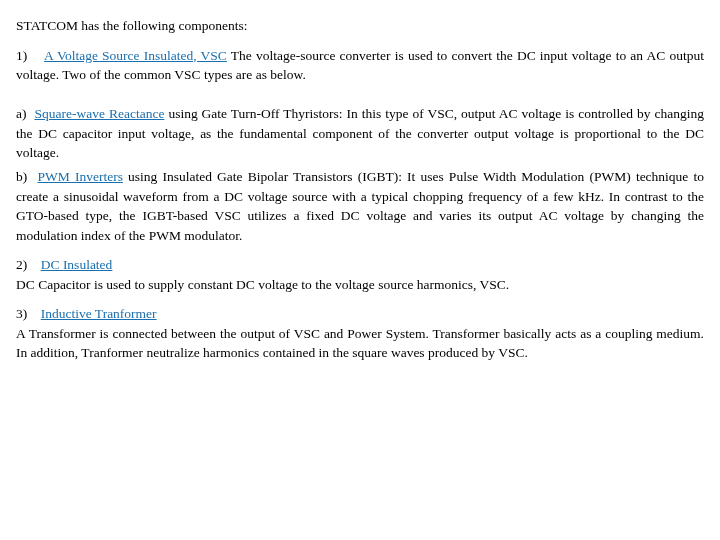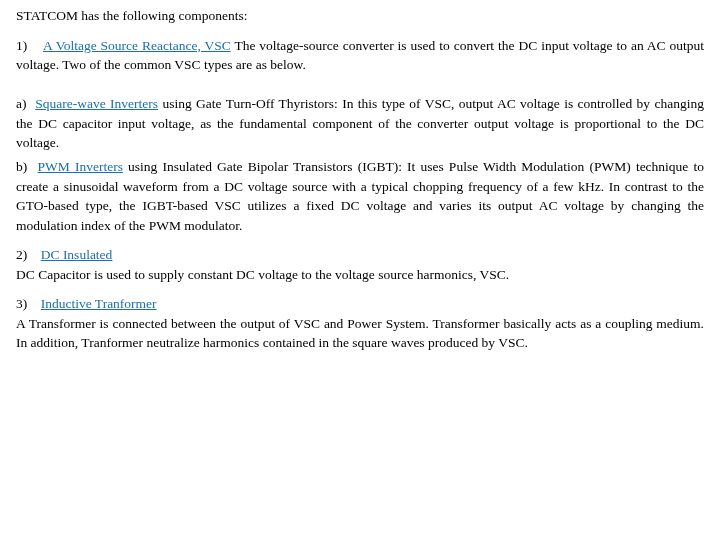--- a/index.html
+++ b/index.html
@@ -10,21 +10,21 @@
     body {
       width: 720px;
       height: 540px;
       background: #ffffff;
       font-family: 'Times New Roman', Times, serif;
       font-size: 13.5px;
       color: #000000;
       overflow: hidden;
     }
     .page {
-      padding: 6px 16px 14px 16px;
+      padding: 16px 16px 14px 16px;
       line-height: 1.45;
       font-family: Liberation Serif, serif;
     }
     .heading {
       font-weight: normal;
       margin-bottom: 10px;
     }
     .section {
       margin-bottom: 10px;
     }
@@ -47,27 +47,27 @@
   </style>
 </head>
 <body>
 
 <div class="page">
 
   <p class="heading">STATCOM has the following components:</p>
 
   <div class="section">
     <p class="body-text">
-      <span>1)&nbsp;&nbsp;&nbsp;&nbsp;</span><span class="link-text">A Voltage Source Reactance, VSC</span><span> The voltage-source converter is used to convert the DC input voltage to an AC output voltage. Two of the common VSC types are as below.</span>
+      <span>1)&nbsp;&nbsp;&nbsp;&nbsp;</span><span class="link-text">A Voltage Source Insulated, VSC</span><span> The voltage-source converter is used to convert the DC input voltage to an AC output voltage. Two of the common VSC types are as below.</span>
     </p>
     <br>
     
     <div class="sub-section">
       <p class="indent-block">
-        <span>a)&nbsp;&nbsp;</span><span class="link-text">Square-wave Inverters</span><span> using Gate Turn-Off Thyristors: In this type of VSC, output AC voltage is controlled by changing the DC capacitor input voltage, as the fundamental component of the converter output voltage is proportional to the DC voltage.</span>
+        <span>a)&nbsp;&nbsp;</span><span class="link-text">Square-wave Reactance</span><span> using Gate Turn-Off Thyristors: In this type of VSC, output AC voltage is controlled by changing the DC capacitor input voltage, as the fundamental component of the converter output voltage is proportional to the DC voltage.</span>
       </p>
     </div>
     
     <div class="sub-section">
       <p class="indent-block">
         <span>b)&nbsp;&nbsp;</span><span class="link-text">PWM Inverters</span><span> using Insulated Gate Bipolar Transistors (IGBT): It uses Pulse Width Modulation (PWM) technique to create a sinusoidal waveform from a DC voltage source with a typical chopping frequency of a few kHz. In contrast to the GTO-based type, the IGBT-based VSC utilizes a fixed DC voltage and varies its output AC voltage by changing the modulation index of the PWM modulator.</span>
       </p>
     </div>
   </div>
 

